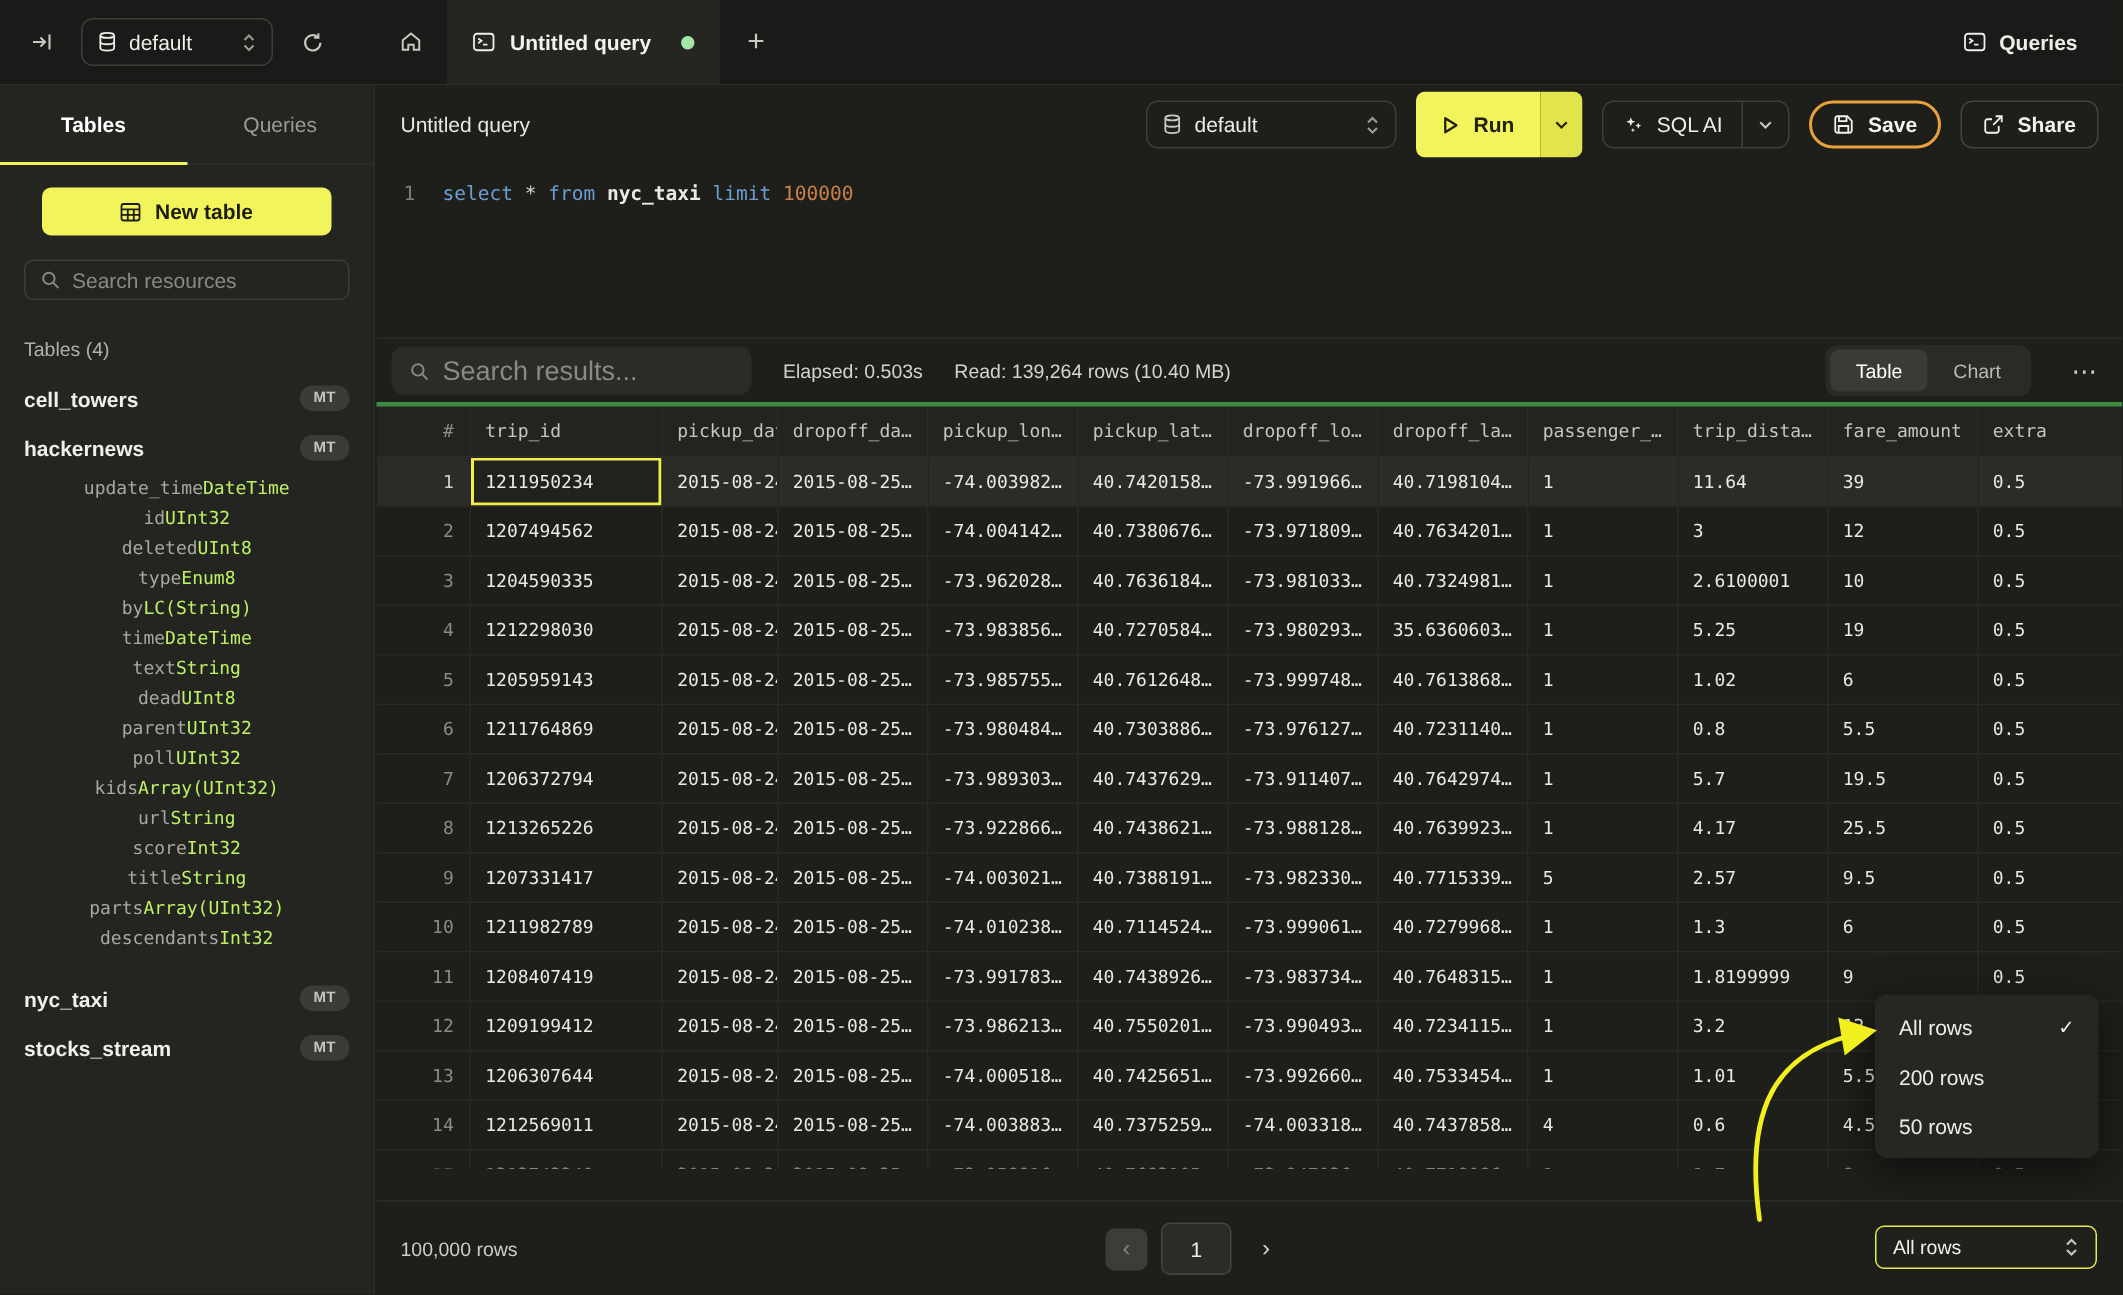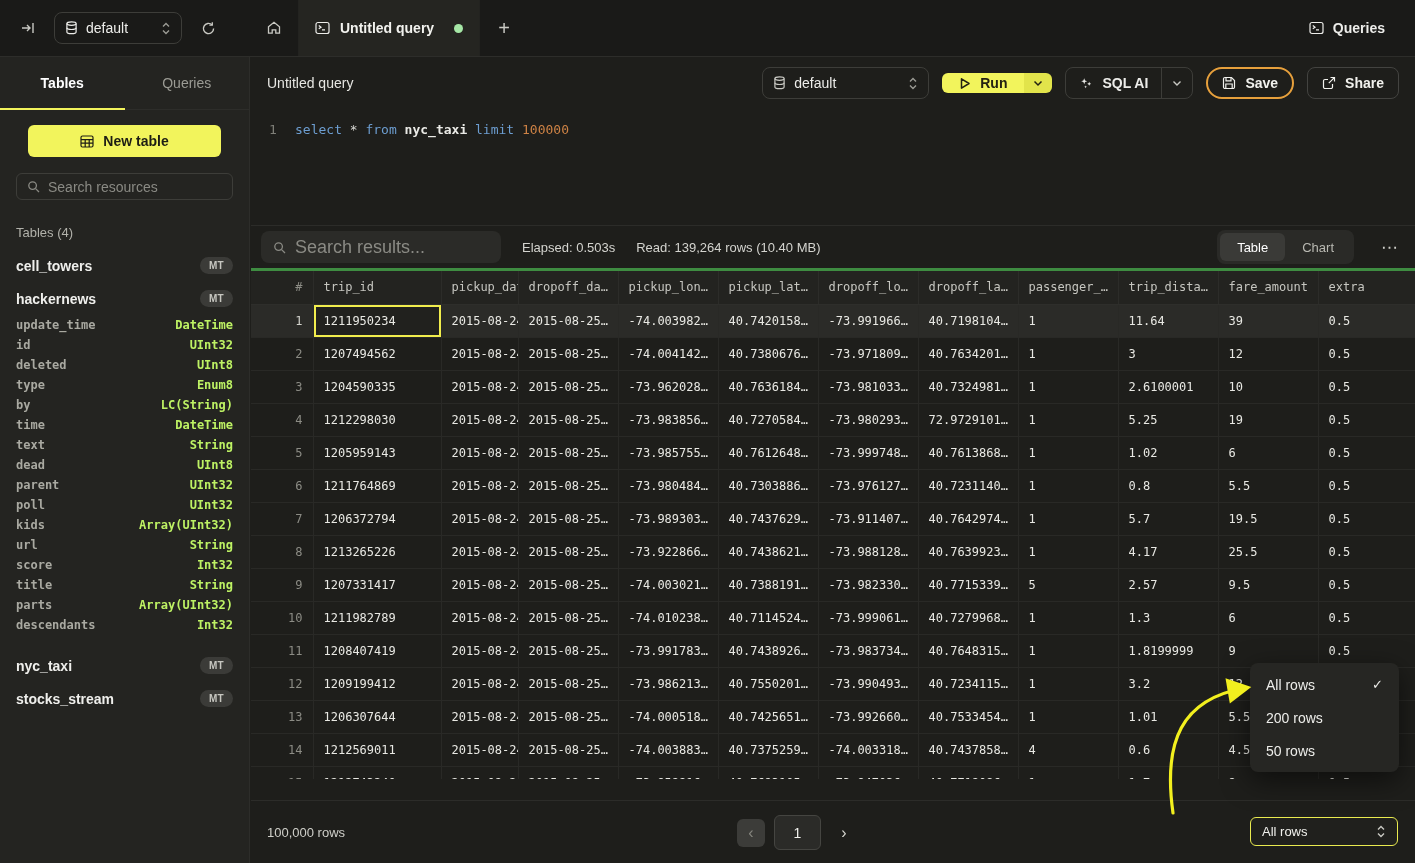--- a/index.html
+++ b/index.html
@@ -51,40 +51,40 @@
                  display:flex; align-items:center; gap:8px; padding:0 10px; color:#8a8a84; }
   .side-search input { flex:1; background:transparent; border:none; outline:none; color:#d8d8d3; font-size:14px;
                        font-family:"Liberation Sans",sans-serif; }
   .side-search input::placeholder { color:#8a8a84; }
   .side-section { margin:25px 16px 9px; color:#b2b2ab; font-size:13px; }
   .tbl-row { height:33px; display:flex; align-items:center; justify-content:space-between; padding:0 16px; cursor:pointer; }
   .tbl-row .tname { font-size:14px; font-weight:600; color:#efefec; }
   .mt-badge { background:#3b3b38; color:#c6c6c0; font-size:10px; font-weight:600; letter-spacing:.3px;
               border-radius:9px; padding:3px 9px; }
   .engine-row { padding:2px 16px 8px; font-size:12px; color:#97978f; }
-  .col-row { height:20px; display:flex; align-items:center; justify-content:space-between; padding:0 16px;
-             font-family:"DejaVu Sans Mono",monospace; font-size:12px;font-weight:bold; }
+  .col-row { height:20px; display:flex; align-items:center; justify-content:center; padding:0 16px;
+             font-family:"DejaVu Sans Mono",monospace; font-size:12px; }
   .col-row .cn { color:#a9a9a1; }
   .col-row .ct { color:#bef264; }
   .tbl-gap { height:14px; }
 
   
   .main { position:absolute; top:57px; left:251px; right:0; bottom:0; background:#1e1e1b; }
   .query-header { height:52px; display:flex; align-items:center; padding:0 16px; }
   .qh-title { font-size:14px; color:#e6e6e2; }
   .qh-actions { margin-left:auto; display:flex; align-items:center; gap:13px; }
   .action-select { width:167px; height:32px; border:1px solid #3d3d39; border-radius:8px;
                    display:flex; align-items:center; gap:8px; padding:0 10px; cursor:pointer; }
   .action-select .grow { flex:1; }
-  .run-btn { height:20px; border-radius:6px; overflow:hidden; display:flex; cursor:pointer; }
+  .run-btn { height:44px; border-radius:6px; overflow:hidden; display:flex; cursor:pointer; }
   .run-main { background:var(--yellow); display:flex; align-items:center; gap:9px; padding:0 17px;
               color:#232112; font-weight:600; }
   .run-chev { width:28px; background:var(--yellow-dk); display:flex; align-items:center; justify-content:center; color:#232112; }
   .sqlai-btn { height:32px; border:1px solid #3d3d39; border-radius:8px; display:flex; align-items:center; cursor:pointer; }
-  .sqlai-main { display:flex; align-items:center; gap:9px; padding:0 13px; font-weight:700; color:#ededea; }
+  .sqlai-main { display:flex; align-items:center; gap:9px; padding:0 13px; font-weight:400; color:#ededea; }
   .sqlai-div { width:1px; align-self:stretch; background:#3d3d39; }
   .sqlai-chev { width:30px; display:flex; align-items:center; justify-content:center; color:#c9c9c3; }
   .save-btn { height:32px; border:2px solid var(--save-border); border-radius:16px; display:flex; align-items:center;
               gap:9px; padding:0 14px; font-weight:600; color:#f2f2ee; cursor:pointer; }
   .share-btn { height:32px; border:1px solid #434340; border-radius:8px; display:flex; align-items:center;
                gap:9px; padding:0 14px; font-weight:600; color:#f2f2ee; cursor:pointer; }
 
   .editor { height:116px; display:flex; padding-top:13px; font-family:"DejaVu Sans Mono",monospace; font-size:13px; }
   .gutter { width:44px; text-align:center; color:#7f7f78; }
   .code { flex:1; white-space:pre; }
@@ -502,21 +502,21 @@
             <td>0.5</td>
           </tr>
           <tr>
             <td class="numcol">4</td>
             <td>1212298030</td>
             <td>2015-08-24…</td>
             <td>2015-08-25…</td>
             <td>-73.983856…</td>
             <td>40.7270584…</td>
             <td>-73.980293…</td>
-            <td>72.9729101…</td>
+            <td>35.6360603…</td>
             <td>1</td>
             <td>5.25</td>
             <td>19</td>
             <td>0.5</td>
           </tr>
           <tr>
             <td class="numcol">5</td>
             <td>1205959143</td>
             <td>2015-08-24…</td>
             <td>2015-08-25…</td>

